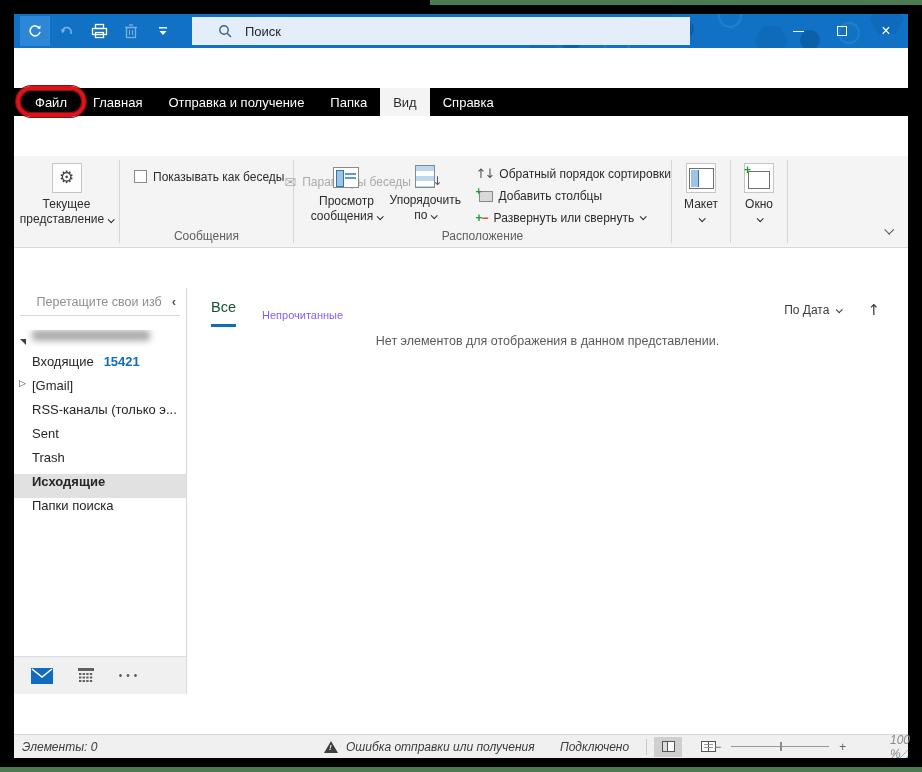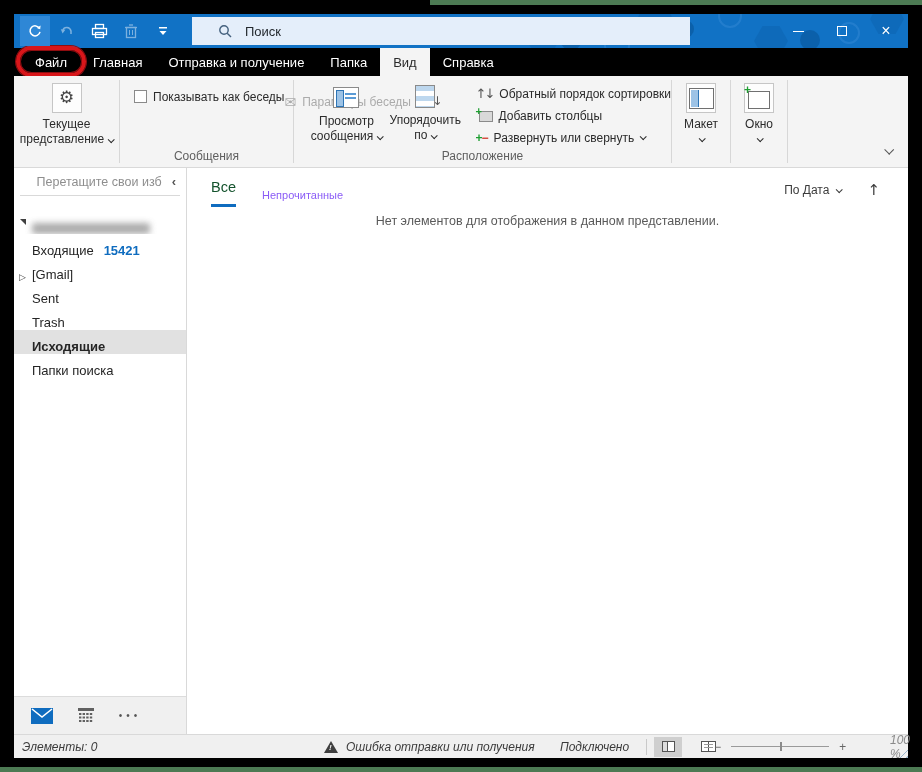--- a/index.html
+++ b/index.html
@@ -3,21 +3,21 @@
 <meta charset="utf-8">
 <style>
   * { margin:0; padding:0; box-sizing:border-box; }
   html,body { width:922px; height:772px; }
   body { font-family:"Liberation Sans","DejaVu Sans",sans-serif; background:#000; position:relative; overflow:hidden; }
 
   .green-strip { position:absolute; background:#4c7a53; }
   #green-top { left:430px; top:0; width:492px; height:5px; }
   #green-bottom { left:0; top:767px; width:922px; height:5px; }
 
-  #window { position:absolute; left:14px; top:14px; width:894px; height:744px; background:#fff; display:flex; flex-direction:column; }
+  #window { position:absolute; left:14px; top:14px; width:894px; height:744px; background:#fff; display:flex; flex-direction:column;gap:40px; }
 
   
   #titlebar { height:34px; background:#1172c5; display:flex; align-items:center; position:relative; flex:0 0 auto; }
   #deco { position:absolute; right:0; top:0; width:400px; height:34px; overflow:hidden; pointer-events:none; }
   .hex { position:absolute; width:34px; height:30px; background:#0d65b0; opacity:.55; clip-path:polygon(25% 0,75% 0,100% 50%,75% 100%,25% 100%,0 50%); }
   .circ { position:absolute; border-radius:50%; }
   .circ.f { background:#0b5da5; opacity:.85; }
   .circ.o { border:2px solid #2e86d2; opacity:.6; }
   #qat { display:flex; align-items:center; height:34px; padding-left:6px; gap:2px; position:relative; z-index:2; }
   .qbtn { width:30px; height:30px; display:flex; align-items:center; justify-content:center; color:#fff; }
@@ -75,21 +75,21 @@
   #ribbon-collapse { position:absolute; right:16px; bottom:10px; color:#555; }
   #ribbon-collapse .chev { width:7px; height:7px; }
 
   
   #bodyrow { flex:1 1 auto; display:flex; min-height:0; }
   #sidebar { width:173px; border-right:1px solid #d9d9d9; display:flex; flex-direction:column; background:#fff; }
   #sb-header { height:27px; display:flex; align-items:center; justify-content:flex-end; gap:10px; padding:0 10px; color:#8e8e8e; font-size:12.5px; white-space:nowrap; overflow:hidden; }
   #sb-collapse { color:#555; font-weight:bold; font-size:13px; }
   #sb-divider { height:1px; background:#d9d9d9; margin:0 6px; }
   #folder-list { flex:1 1 auto; padding-top:14px; font-size:13px; color:#252525; }
-  .folder-row { height:24px; display:flex; align-items:flex-end; padding-left:18px; position:relative; white-space:nowrap; overflow:hidden; }
+  .folder-row { height:24px; display:flex; align-items:flex-start; padding-left:18px; position:relative; white-space:nowrap; overflow:hidden; }
   .folder-row .tri-exp { position:absolute; left:6px; top:9px; width:0; height:0; border-top:6px solid #404040; border-left:6px solid transparent; }
   .folder-row .tri-col { position:absolute; left:5px; font-size:9px; color:#404040; }
   .folder-row.selected { background:#e1e1e1; font-weight:bold; }
   #account-blur { width:118px; height:11px; background:#979797; border-radius:2px; filter:blur(3px); opacity:.8; }
   .count { color:#0f6cbf; font-weight:bold; margin-left:10px; }
   #sb-footer { flex:0 0 38px; background:#f0f0f0; border-top:1px solid #dcdcdc; display:flex; align-items:center; gap:8px; padding-left:10px; }
   .navbtn { width:36px; height:30px; display:flex; align-items:center; justify-content:center; }
   .dots { color:#555; font-size:10px; letter-spacing:4px; }
 
   #main { flex:1 1 auto; background:#fff; display:flex; flex-direction:column; min-width:0; }
@@ -322,20 +322,23 @@
         </div>
         <div class="folder-row">
           <span>Входящие</span>
           <span class="count">15421</span>
         </div>
         <div class="folder-row" style="padding-left:18px;">
           <span class="tri-col">▷</span>
           <span>[Gmail]</span>
         </div>
         <div class="folder-row">
+          <span>RSS-каналы (только э...</span>
+        </div>
+        <div class="folder-row">
           <span>Sent</span>
         </div>
         <div class="folder-row">
           <span>Trash</span>
         </div>
         <div class="folder-row selected">
           <span>Исходящие</span>
         </div>
         <div class="folder-row">
           <span>Папки поиска</span>

